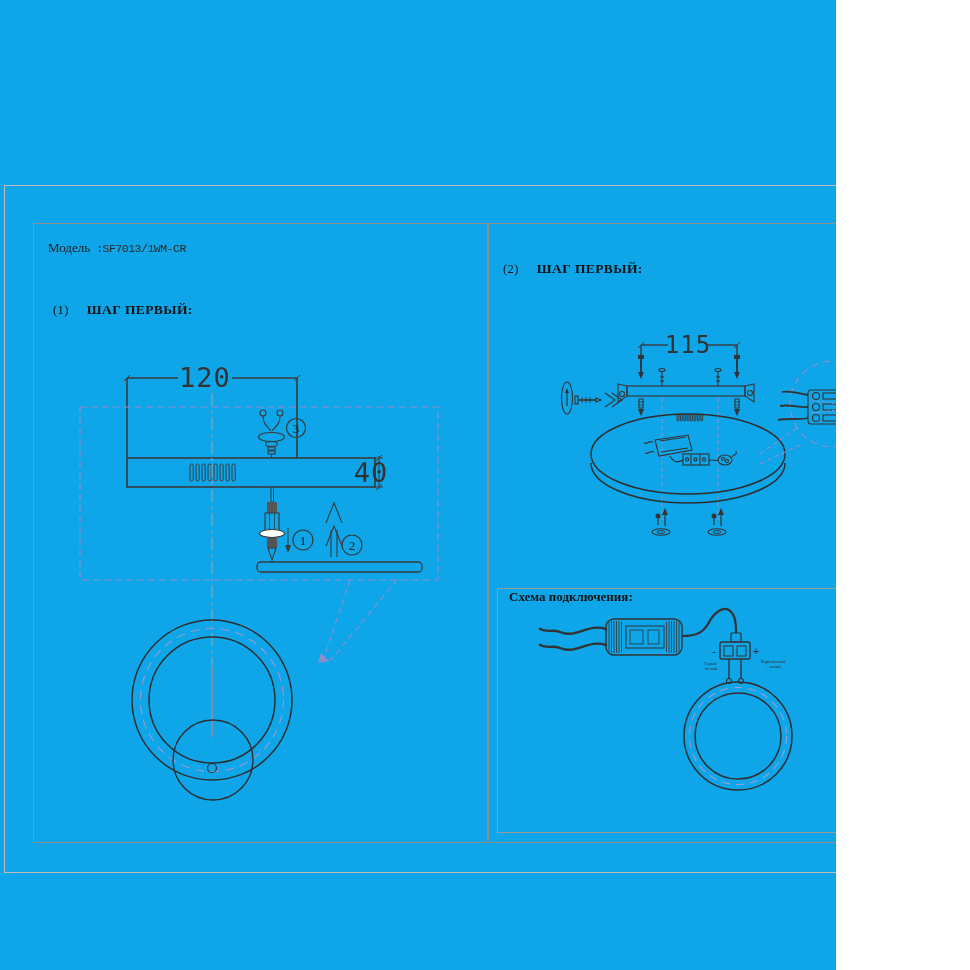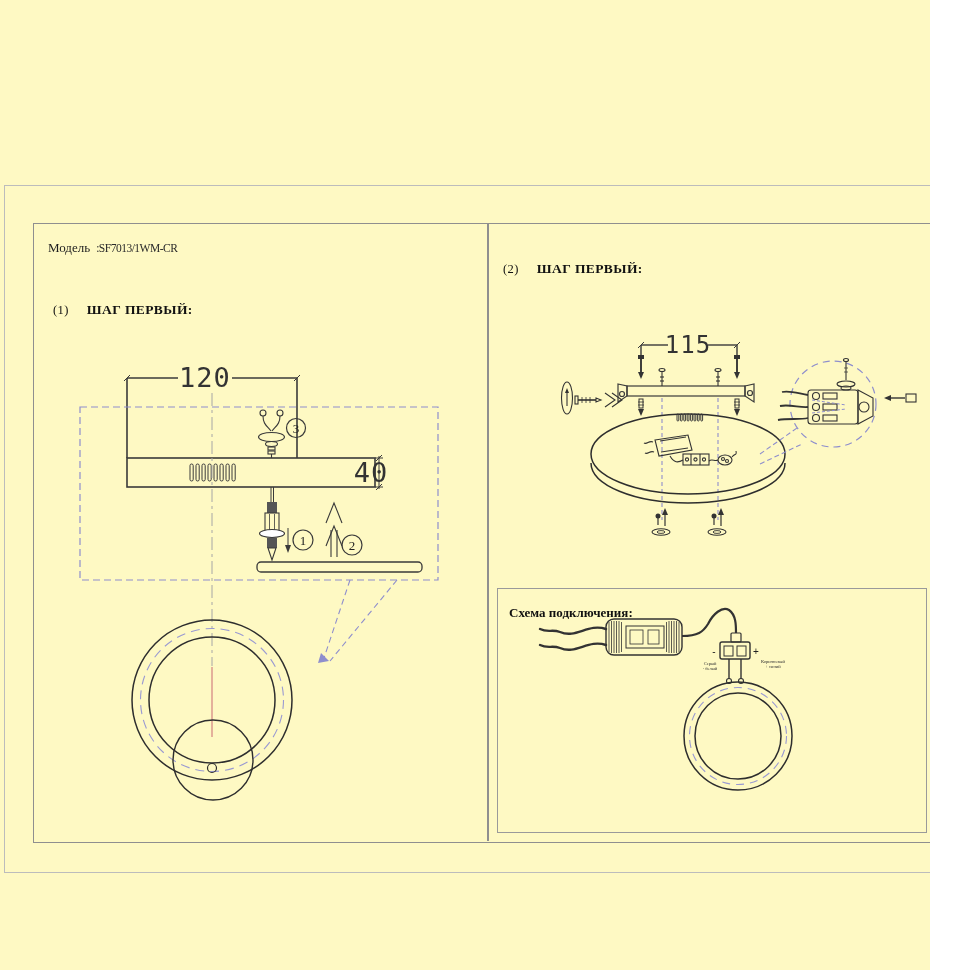--- a/index.html
+++ b/index.html
@@ -1,35 +1,35 @@
 <!DOCTYPE html>
 <html><head>
 <meta charset="utf-8">
 <style>
   html,body{margin:0;padding:0;background:#ffffff;}
-  .page{position:relative;width:930px;height:970px;background:#fef9c3;overflow:hidden;
+  .page{position:relative;width:836px;height:970px;background:#0ea5e9;overflow:hidden;
         font-family:"Liberation Serif", serif;color:#222;}
   .abs{position:absolute;}
   .outer-frame{left:4px;top:185px;width:958px;height:686px;border:1px solid #bcbcbc;}
   .manual-table{left:33px;top:223px;width:901px;height:618px;border:1.5px solid #8f8f8f;}
   .col-divider{left:487px;top:223px;width:2px;height:618px;background:#8f8f8f;}
   .model-row{left:48px;top:240px;display:flex;align-items:baseline;gap:6px;}
   .model-label{font-size:13px;color:#1d1d1d;}
-  .model-value{font-family:Liberation Serif, serif;font-size:11.5px;letter-spacing:-0.5px;color:#2a2a2a;}
+  .model-value{font-family:Liberation Mono, monospace;font-size:11.5px;letter-spacing:-0.5px;color:#2a2a2a;}
   .step-heading{display:flex;gap:18px;align-items:baseline;font-size:13.5px;font-weight:600;
                 letter-spacing:0.4px;color:#111;}
   .step1-heading{left:53px;top:302px;}
   .step2-heading{left:503px;top:261px;}
   .step-no{font-weight:400;font-size:12.5px;}
   svg text{font-family:"DejaVu Sans Mono",monospace;fill:#333;}
   .dim-text{font-size:27px;letter-spacing:1px;}
   .dim-text-sm{font-size:24px;letter-spacing:1px;}
   .callout-num{font-family:"Liberation Serif",serif;font-size:13px;fill:#222;}
   .conn-box{left:497px;top:588px;width:428px;height:243px;border:1px solid #9a9a9a;}
-  .conn-title{position:absolute;left:11px;top:16px;font-size:13px;font-weight:700;color:#111;font-family:Liberation Serif, serif;}
+  .conn-title{position:absolute;left:11px;top:0;font-size:13px;font-weight:700;color:#111;font-family:Liberation Serif, serif;}
   .wire-label{position:absolute;font-family:"Liberation Serif",serif;font-size:4.5px;line-height:5px;
               color:#333;text-align:center;}
   .wl-left{left:196px;top:72px;width:32px;}
   .wl-right{left:253px;top:70px;width:44px;}
   .sign{font-family:"Liberation Sans",sans-serif;font-size:10px;fill:#222;}
 </style>
 </head>
 <body>
 
 <div class="page">

